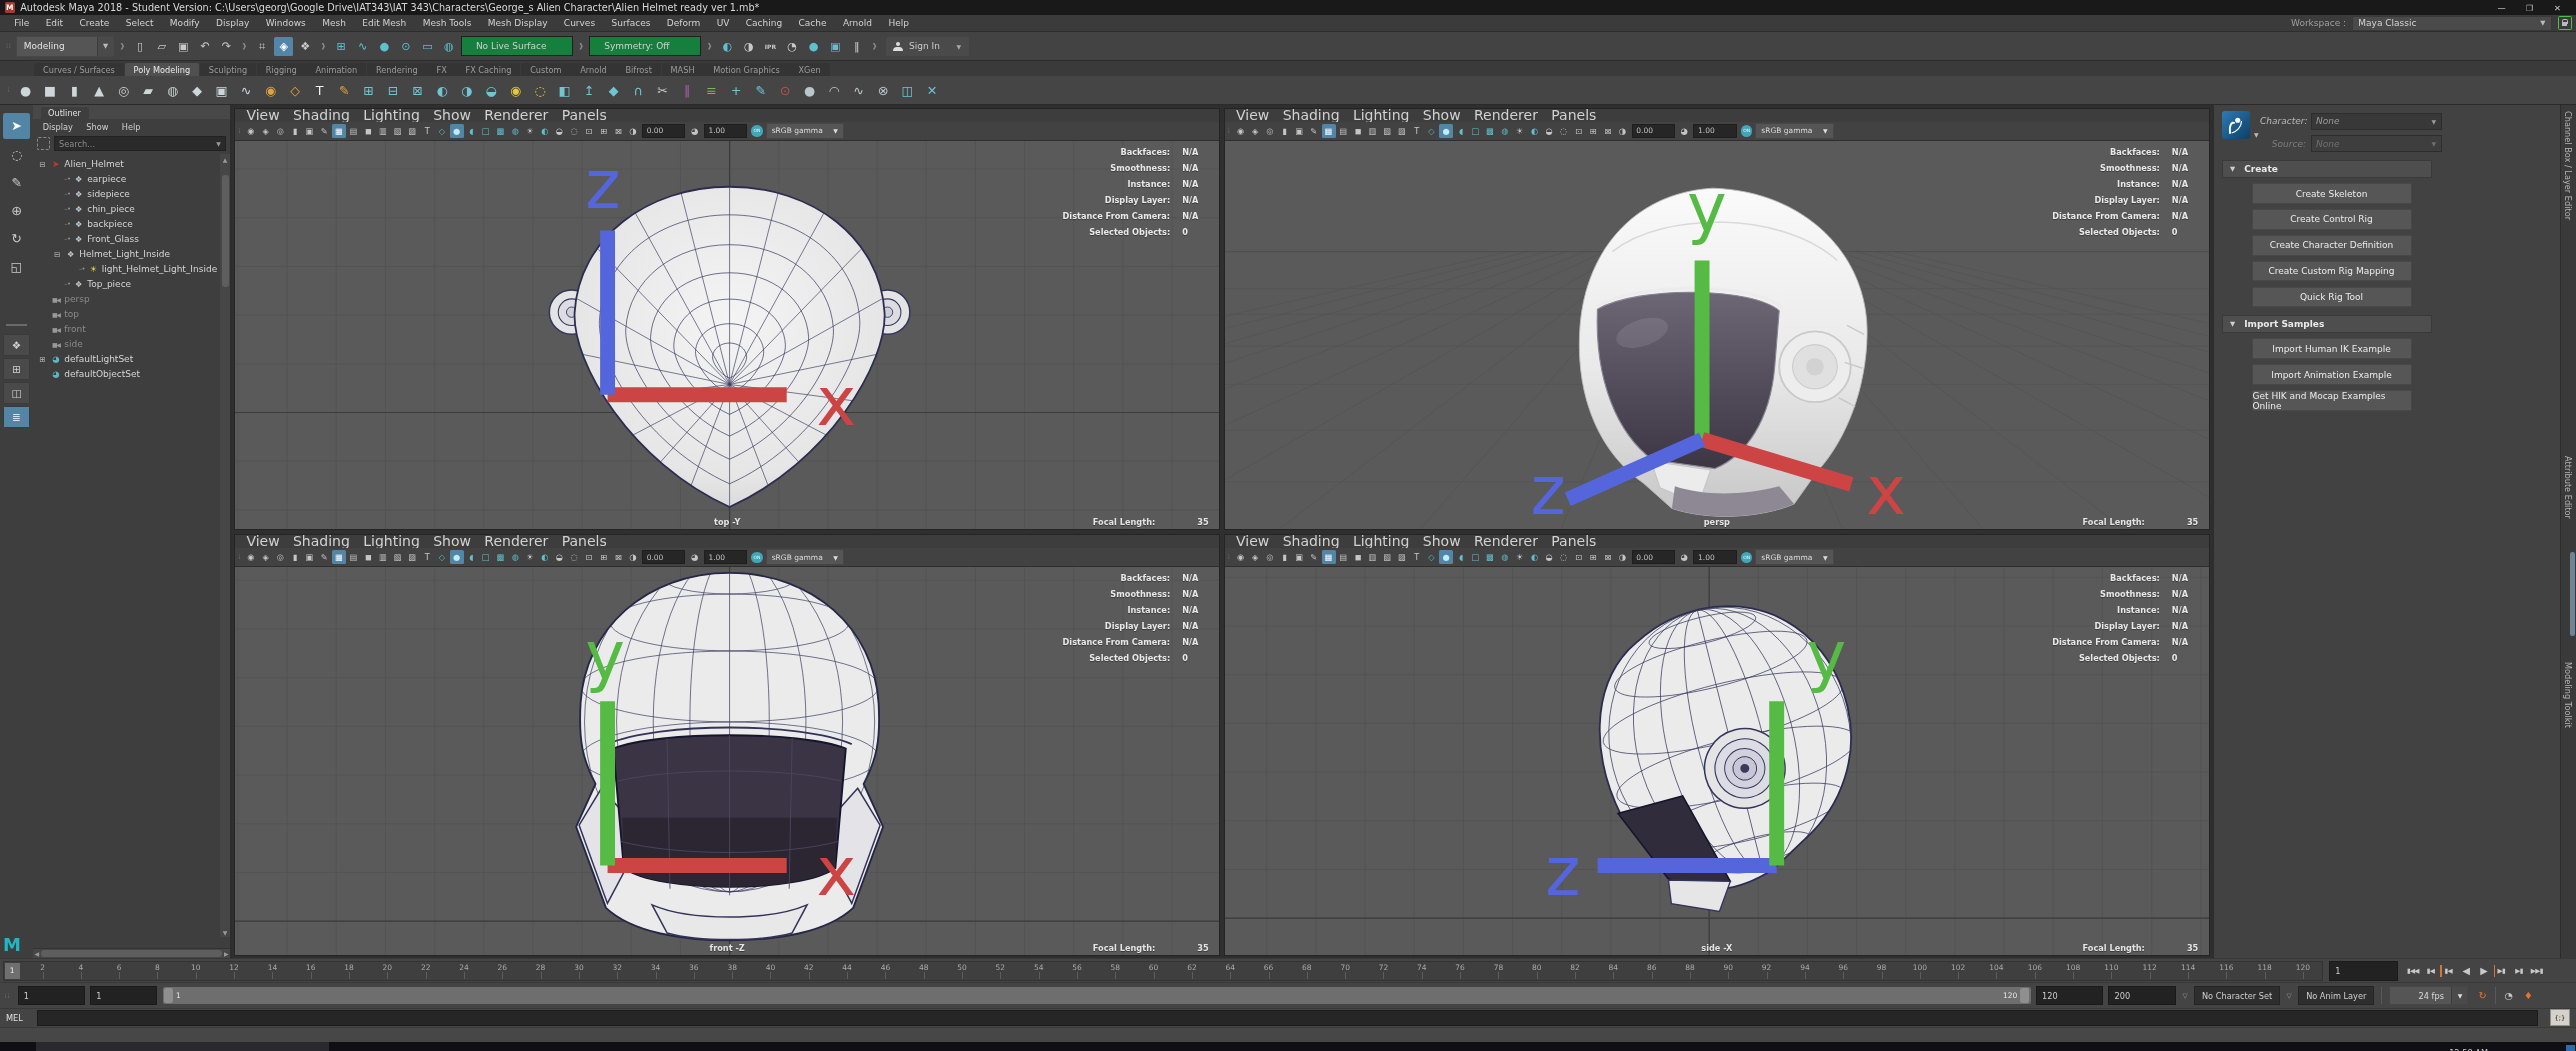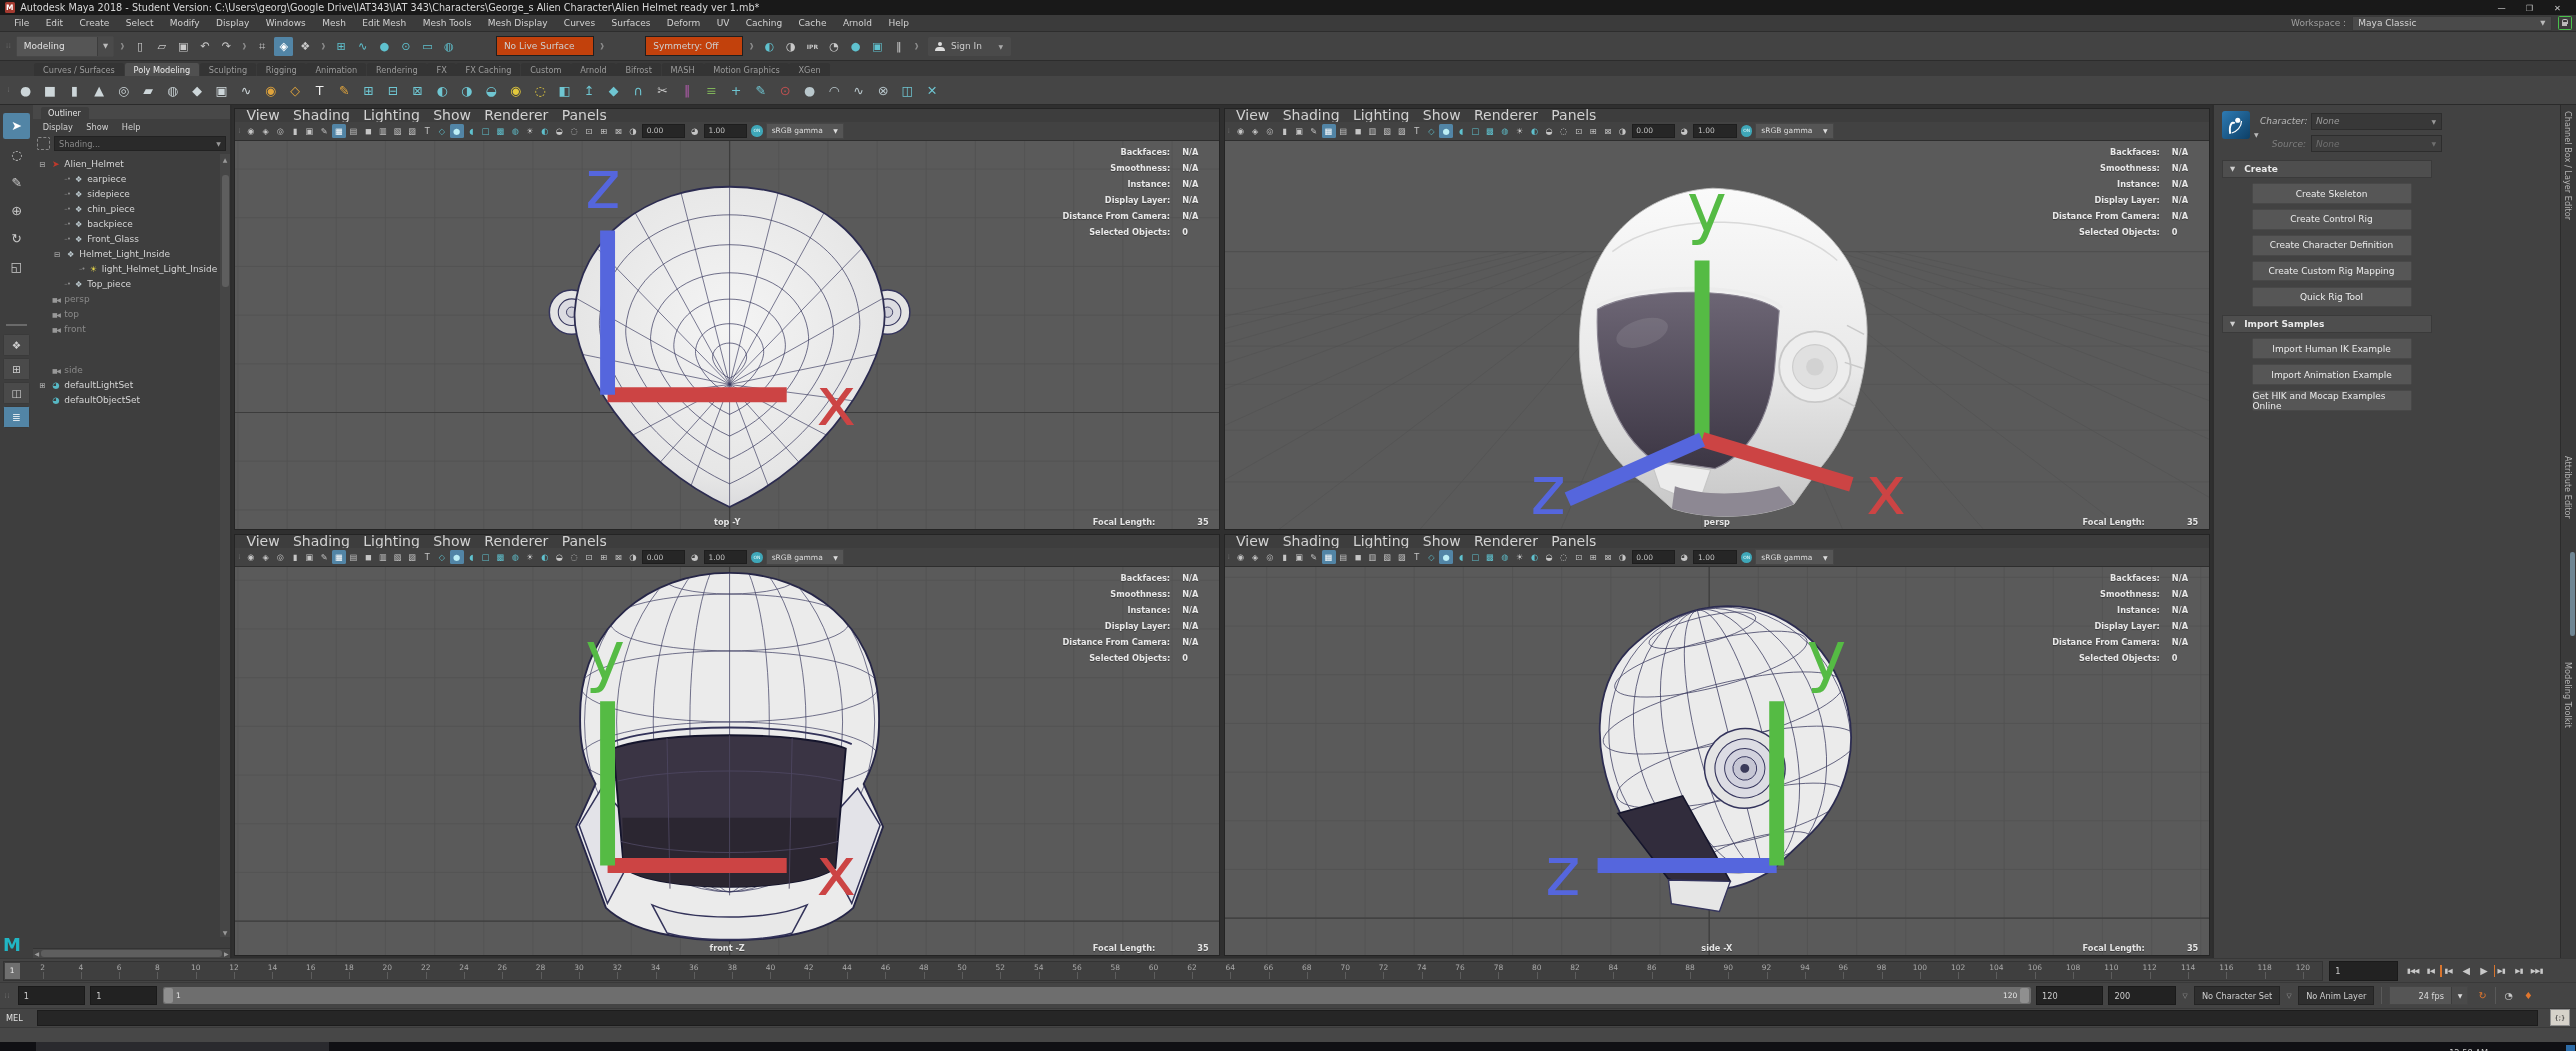--- a/index.html
+++ b/index.html
@@ -23,21 +23,21 @@
   .statusline{height:28px;background:#434343;display:flex;align-items:center;gap:2.2px;padding:0 6px;border-bottom:0.7px solid #2c2c2c;}
   .grip{color:#6d6d6d;font-size:6.7px;letter-spacing:0.7px;margin-right:2.2px;}
   .mode-dd{width:96px;height:19.4px;background:#555;border:0.7px solid #474747;border-radius:1.5px;display:flex;align-items:center;}
   .mode-dd span.t{flex:1;padding-left:6.7px;color:#e3e3e3;}
   .dd-arrow-box{width:15px;height:100%;background:#4a4a4a;display:flex;align-items:center;justify-content:center;color:#bbb;font-size:6.7px;border-left:0.7px solid #3c3c3c;}
   .sl-sep{width:9px;height:21px;display:flex;align-items:center;justify-content:center;color:#8b8b8b;font-size:6.7px;margin:0 1.5px;}
   .icon26{width:19.4px;height:19.4px;display:flex;align-items:center;justify-content:center;color:#c9c9c9;font-size:11.2px;border-radius:1.5px;}
   .icon26.active{background:#5285a6;color:#fff;}
   .icon26.teal{color:#5fc1ce;}
   .icon26 .txt{font-size:6px;font-weight:bold;}
-  .slot-box{height:18px;background:#c2410c;border:0.7px solid #1f1f1f;display:flex;align-items:center;padding:0 7px;color:#cfcfcf;min-width:82px;margin-left:35px;}
+  .slot-box{height:18px;background:#15803d;border:0.7px solid #1f1f1f;display:flex;align-items:center;padding:0 14px;color:#cfcfcf;min-width:82px;}
   .signin{display:flex;align-items:center;gap:6px;background:#4a4a4a;height:19.4px;padding:0 7.5px;border-radius:1.5px;margin-left:3px;}
   .person{width:9.7px;height:9.7px;position:relative;}
   .person::before{content:"";position:absolute;left:2.6px;top:0;width:4.5px;height:4.5px;border-radius:50%;background:#ddd;}
   .person::after{content:"";position:absolute;left:0;bottom:0;width:9.7px;height:4.5px;border-radius:4.5px 4.5px 0 0;background:#ddd;}
   
   .shelf-tabs{height:15px;background:#3a3a3a;display:flex;align-items:flex-end;gap:0.7px;padding-left:34px;}
   .shelf-tab{padding:2.2px 9px 1.5px;font-size:8.2px;color:#9b9b9b;background:#343434;border-radius:2.2px 2.2px 0 0;white-space:nowrap;}
   .shelf-tab.active{background:#505050;color:#ececec;}
   .shelf{height:28px;background:#454545;display:flex;align-items:center;gap:1.5px;padding-left:7.5px;border-bottom:0.7px solid #2a2a2a;}
   .shelf-icon{width:23px;height:23px;display:flex;align-items:center;justify-content:center;font-size:12.7px;border-radius:1.5px;}
@@ -322,21 +322,21 @@
           <span>Outliner</span>
         </div>
       <div class="outliner-menus" id="outliner-menus">
           <span>Display</span>
           <span>Show</span>
           <span>Help</span>
         </div>
       <div class="outliner-search">
         <div class="osel-icon"></div>
         <div class="search-box">
-          <span>Shading...</span>
+          <span>Search...</span>
           <span style="font-size:6px;color:#999">▼</span>
         </div>
       </div>
       <div class="otree" id="otree">
 
       <div class="orow" style="padding-left: 4.5px;">
             <span class="oexp">⊟</span>
             <span class="oicon transform">➤</span>
             <span>Alien_Helmet</span>
           </div>
@@ -395,21 +395,21 @@
           <div class="orow dim" style="padding-left: 4.5px;">
             <span class="oexp"></span>
             <span class="oicon camera">■◀</span>
             <span>top</span>
           </div>
           <div class="orow dim" style="padding-left: 4.5px;">
             <span class="oexp"></span>
             <span class="oicon camera">■◀</span>
             <span>front</span>
           </div>
-          <div class="orow dim" style="padding-left: 4.5px; margin-top: 26px;">
+          <div class="orow dim" style="padding-left: 4.5px;">
             <span class="oexp"></span>
             <span class="oicon camera">■◀</span>
             <span>side</span>
           </div>
           <div class="orow" style="padding-left: 4.5px;">
             <span class="oexp">⊞</span>
             <span class="oicon set">◕</span>
             <span>defaultLightSet</span>
           </div>
           <div class="orow" style="padding-left: 4.5px;">

